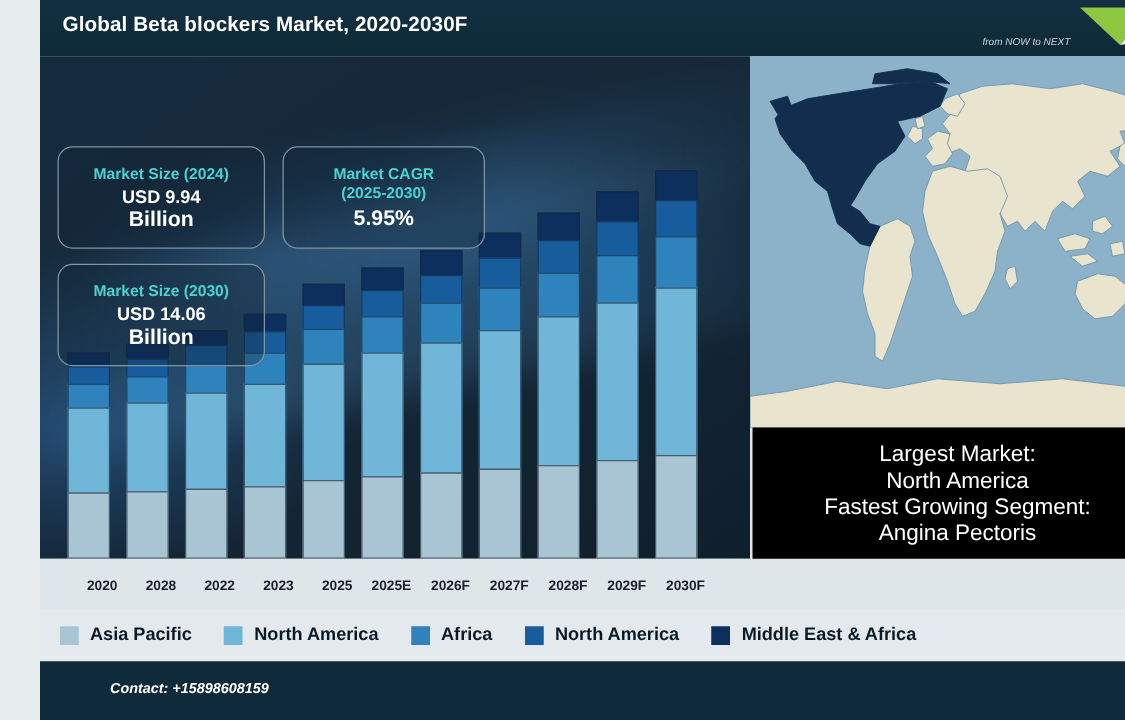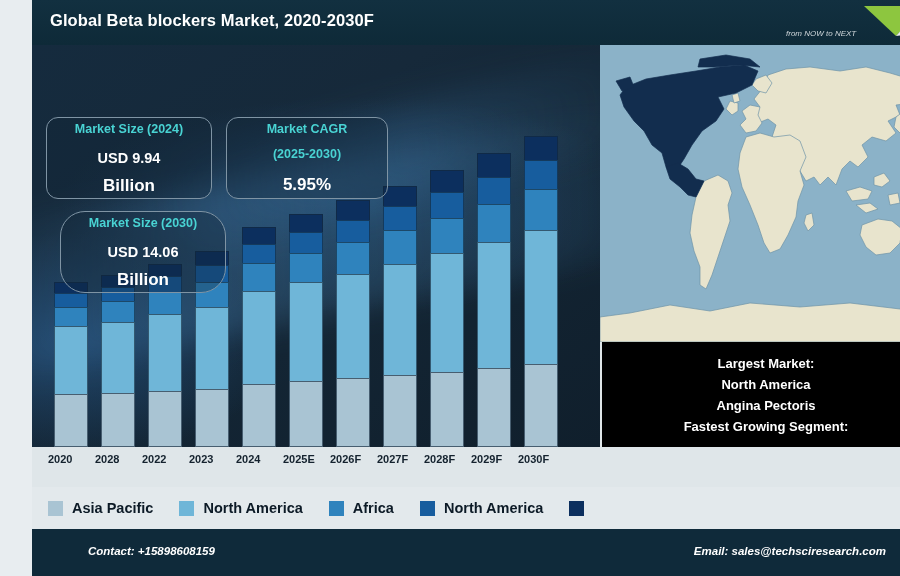--- a/index.html
+++ b/index.html
@@ -51,61 +51,61 @@
   .glow-streak2 {
     position:absolute; left:120px; top:60px; width:520px; height:90px;
     background:linear-gradient(100deg, rgba(60,120,175,0) 0%, rgba(70,135,190,.22) 50%, rgba(60,120,175,0) 100%);
     transform:rotate(-14deg); filter:blur(16px);
   }
 
   
   .info-box {
     position:absolute; border:1px solid #7f94a4; border-radius:12px;
     background:rgba(18,38,55,.35); text-align:center;
-    display:flex; flex-direction:column; justify-content:center; align-items:center;gap:10px;
+    display:flex; flex-direction:column; justify-content:center; align-items:center;
   }
   .box-a { left:14px; top:72px; width:166px; height:82px; }
   .box-b { left:194px; top:72px; width:162px; height:82px; }
-  .box-c { left:28px; top:166px; width:166px; height:82px;border-radius:25px; }
+  .box-c { left:14px; top:166px; width:166px; height:82px; }
   .info-label { font-size:12.5px; font-weight:bold; color:#49d3d3; line-height:15px; }
   .info-value { font-size:14.5px; font-weight:bold; color:#ffffff; line-height:19px; margin-top:2px; }
   .info-unit  { font-size:17px; font-weight:bold; color:#ffffff; line-height:16px; }
   .cagr-val { font-size:17px; font-weight:bold; color:#ffffff; margin-top:3px; }
 
   
   .plot { position:absolute; left:0; top:0; width:568px; height:402px; }
   .bar { position:absolute; bottom:0; width:34px; display:flex; flex-direction:column; }
   .seg { width:100%; border:1px solid rgba(18,40,58,.65); border-bottom:none; }
   .seg:last-child { border-bottom:1px solid rgba(18,40,58,.65); }
 
   
   .axis-band {
     position:absolute; left:0; top:447px; width:568px; height:30px;
     background:#dfe6e9;
   }
   .axis-lbl {
-    position:absolute; top:6px; width:46px; text-align:left;
+    position:absolute; top:16px; width:46px; text-align:right;
     font-size:11px; font-weight:bold; color:#14222e;
   }
 
   
   .map-panel {
     position:absolute; left:568px; top:45px; width:332px; height:297px;
     background:#8bb2c8; overflow:hidden;
   }
   .map-svg { position:absolute; left:0; top:0; width:332px; height:297px; }
 
   
   .callout {
     position:absolute; left:570px; top:342px; width:328px; height:105px;
     background:#000000; color:#ffffff;
     display:flex; flex-direction:column; justify-content:center; align-items:center;
     line-height:21px;
   }
-  .callout div { font-size:13px; font-weight:bold; }
+  .callout div { font-size:18px; font-weight:normal; }
 
   
   .legend {
     position:absolute; left:0; top:487px; width:900px; height:42px;
     background:#e3e9ec; display:flex; align-items:center; padding-left:16px;
   }
   .legend-item { display:flex; align-items:center; margin-right:26px; }
   .legend-sw { width:15px; height:15px; margin-right:9px; flex:none; }
   .legend-tx { font-size:14.5px; font-weight:bold; color:#0c1a26; white-space:nowrap; }
 
@@ -238,21 +238,21 @@
       <div class="info-value">USD 14.06</div>
       <div class="info-unit">Billion</div>
     </div>
   </div>
 
   <div class="axis-band" id="axis">
       <div class="axis-lbl" style="left: 16px;">2020</div>
       <div class="axis-lbl" style="left: 63px;">2028</div>
       <div class="axis-lbl" style="left: 110px;">2022</div>
       <div class="axis-lbl" style="left: 157px;">2023</div>
-      <div class="axis-lbl" style="left: 204px;">2024</div>
+      <div class="axis-lbl" style="left: 204px;">2025</div>
       <div class="axis-lbl" style="left: 251px;">2025E</div>
       <div class="axis-lbl" style="left: 298px;">2026F</div>
       <div class="axis-lbl" style="left: 345px;">2027F</div>
       <div class="axis-lbl" style="left: 392px;">2028F</div>
       <div class="axis-lbl" style="left: 439px;">2029F</div>
       <div class="axis-lbl" style="left: 486px;">2030F</div>
     </div>
 
   <div class="map-panel">
     <svg class="map-svg" viewBox="0 0 332 297" preserveAspectRatio="none">
@@ -293,22 +293,22 @@
         <path fill="#122d4e" stroke="#122d4e" d="M66,122 L78,118 L88,124 L96,134 L104,136 L96,152 L88,150 L80,142 L70,134 Z"></path>
         <path fill="#122d4e" stroke="#122d4e" d="M16,36 L30,32 L34,42 L22,46 Z"></path>
         <path fill="#122d4e" stroke="#122d4e" d="M100,14 L126,10 L150,14 L160,22 L140,20 L114,22 L98,22 Z"></path>
       </g>
     </svg>
   </div>
 
   <div class="callout">
     <div>Largest Market:</div>
     <div>North America</div>
+    <div>Fastest Growing Segment:</div>
     <div>Angina Pectoris</div>
-    <div>Fastest Growing Segment:</div>
   </div>
 
   <div class="legend" id="legend">
       <div class="legend-item">
         <span class="legend-sw" style="background: rgb(169, 196, 211);"></span>
         <span class="legend-tx">Asia Pacific</span>
       </div>
       <div class="legend-item">
         <span class="legend-sw" style="background: rgb(111, 182, 216);"></span>
         <span class="legend-tx">North America</span>
@@ -316,21 +316,21 @@
       <div class="legend-item">
         <span class="legend-sw" style="background: rgb(47, 131, 189);"></span>
         <span class="legend-tx">Africa</span>
       </div>
       <div class="legend-item">
         <span class="legend-sw" style="background: rgb(23, 93, 158);"></span>
         <span class="legend-tx">North America</span>
       </div>
       <div class="legend-item">
         <span class="legend-sw" style="background: rgb(12, 47, 94);"></span>
+        <span class="legend-tx">Middle East &amp; Africa</span>
       </div>
     </div>
 
   <div class="footer">
     <span class="f-left">Contact: +15898608159</span>
-    <span class="f-right">Email: sales@techsciresearch.com</span>
   </div>
 
 </div>
 
 </body></html>

